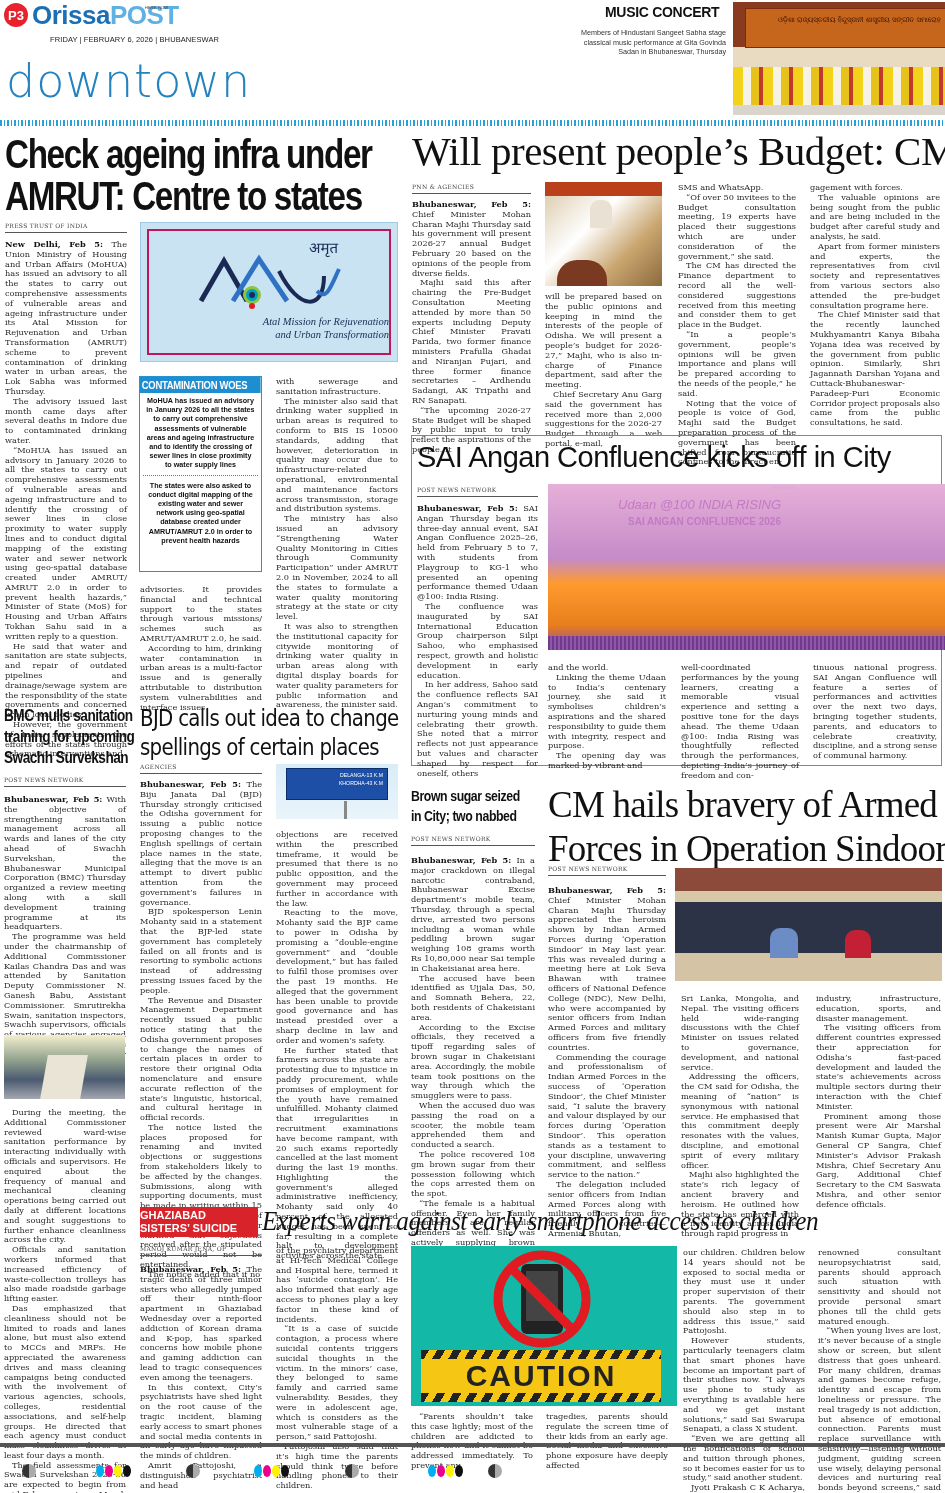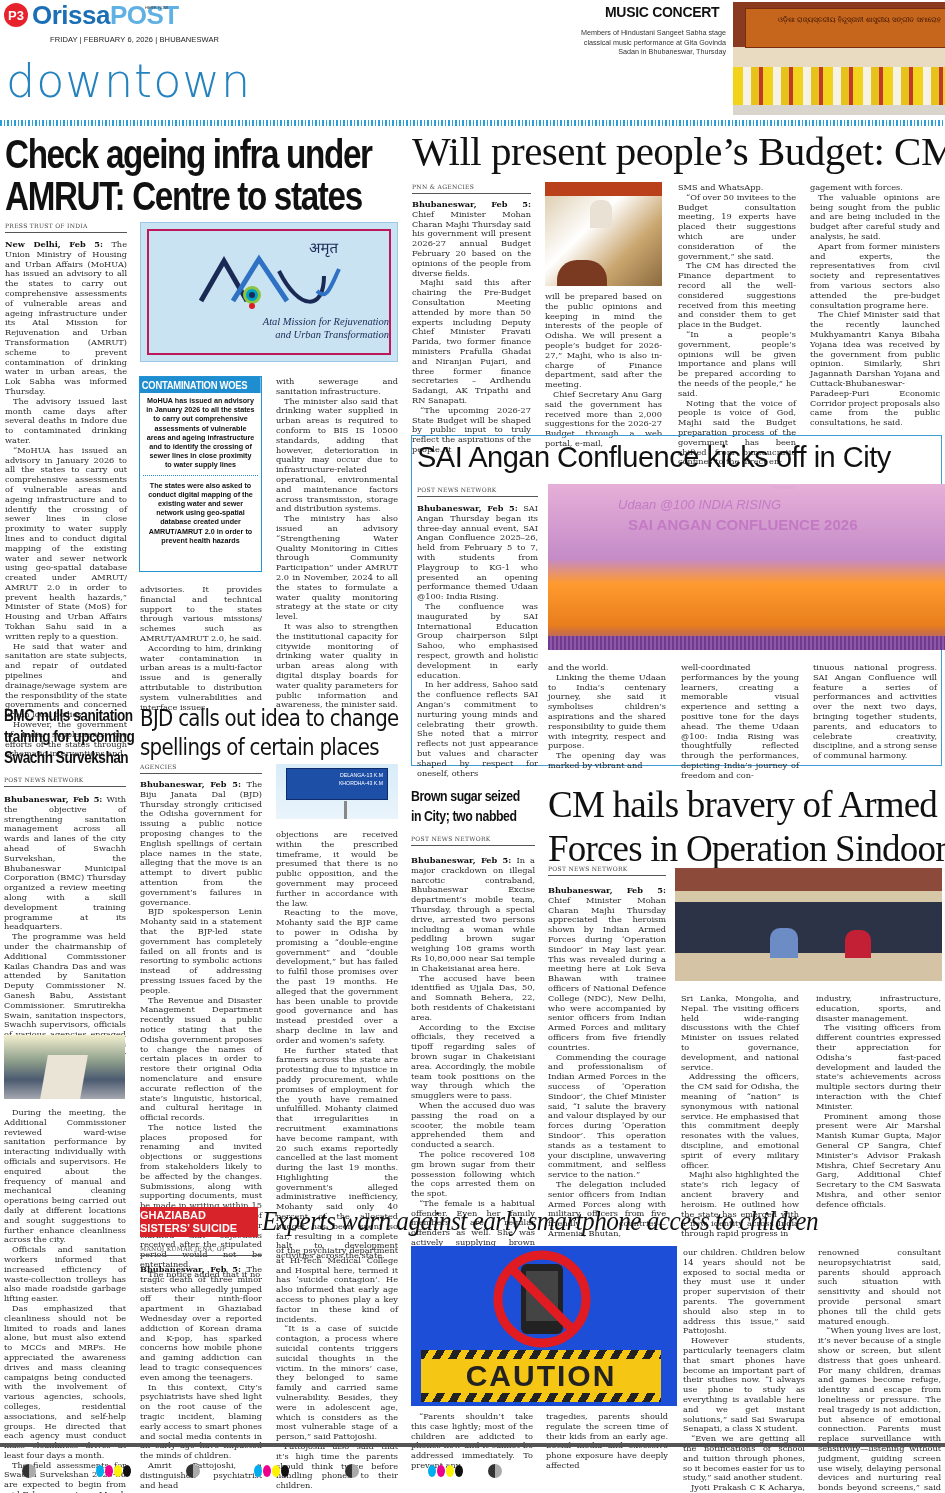--- a/index.html
+++ b/index.html
@@ -44,21 +44,21 @@
 #bjd-photo{left:276px;top:764px;width:122px;height:55px;background:linear-gradient(#d8ecf8,#eaf4fb)}
 #sign{position:absolute;left:10px;top:4px;width:102px;height:32px;background:#1e4fa7;border:1px solid #0d2d6a;color:#fff;font-family:"Liberation Sans",sans-serif;font-size:5.2px;padding:2px 4px;line-height:8px}
 
 #sugar-head{left:411px;top:786px;font-family:"Liberation Sans",sans-serif;font-weight:bold;font-size:15px;line-height:20px;color:#111;letter-spacing:-.5px;transform:scaleX(.82);transform-origin:left top;white-space:nowrap}
 
 #armed-head{left:548px;top:783px;font-family:"Liberation Serif",serif;font-size:37px;line-height:44px;color:#111;letter-spacing:-.8px;white-space:nowrap}
 #armed-photo{left:675px;top:868px;width:267px;height:113px;background:linear-gradient(#8b4a3a 0 20%,#d7c9a8 20% 30%,#2d3346 30% 75%,#d4c3a4 75% 100%)}
 
 #gz-tag{left:140px;top:1207px;width:118px;height:30px;background:#d8232a;color:#fff;font-family:"Liberation Sans",sans-serif;font-weight:bold;font-size:11px;line-height:13px;padding-top:2px}
 #gz-head{left:262px;top:1205px;font-family:"Liberation Serif",serif;font-style:italic;font-size:28px;line-height:32px;color:#111;letter-spacing:-.6px;transform:scaleX(.9);transform-origin:left top;white-space:nowrap}
-#caution-photo{left:411px;top:1246px;width:266px;height:160px;background:#1d4ed8}
+#caution-photo{left:411px;top:1246px;width:266px;height:160px;background:#14b8a6}
 #footer-rule{left:0;top:1443px;width:945px;height:4px;background:#555}
 .reg{position:absolute;top:1464px;width:14px;height:14px;border-radius:50%;background:linear-gradient(90deg,#333 50%,#aaa 50%)}
 .cmyk{position:absolute;top:1465px;display:flex;gap:1px}
 .cmyk span{width:8px;height:12px;border-radius:50%}
 </style>
 </head>
 <body>
 
 <div id="logo-badge" class="abs">P3</div>
 <div id="logo-text" class="abs"><span>Orissa</span><span class="post">POST</span></div>
@@ -159,21 +159,21 @@
 <div id="sai-head" class="abs">SAI Angan Confluence kicks off in City</div>
 <div class="abs byline" style="left:417px;top:486px;width:121px">POST NEWS NETWORK</div>
 <div class="abs body-text" style="left:417px;top:504px;width:121px" id="sai-c1">
     <p class="lead"><b>Bhubaneswar, Feb 5:</b> SAI Angan Thursday began its three-day annual event, SAI Angan Confluence 2025–26, held from February 5 to 7, with students from Playgroup to KG-1 who presented an opening performance themed Udaan @100: India Rising.</p>
     <p>The confluence was inaugurated by SAI International Education Group chairperson Silpi Sahoo, who emphasised respect, growth and holistic development in early education.</p>
     <p>In her address, Sahoo said the confluence reflects SAI Angan’s commitment to nurturing young minds and celebrating their growth. She noted that a mirror reflects not just appearance but values and character shaped by respect for oneself, others</p>
   </div>
 <div id="sai-photo" class="abs photo">
   <div style="position:absolute;left:0;right:0;top:0;text-align:center;font-family:'Liberation Sans',sans-serif;font-size:6px;color:#d9a7d8">presents</div>
   <div style="position:absolute;left:70px;top:13px;font-family:'Liberation Sans',sans-serif;font-size:13px;color:#c47ac4;font-style:italic">Udaan @100 INDIA RISING</div>
-  <div style="position:absolute;left:80px;top:32px;font-family:'Liberation Sans',sans-serif;font-weight:bold;font-size:15px;color:#c479c4">SAI ANGAN CONFLUENCE 2026</div>
+  <div style="position:absolute;left:80px;top:32px;font-family:'Liberation Sans',sans-serif;font-weight:bold;font-size:10px;color:#c479c4">SAI ANGAN CONFLUENCE 2026</div>
   <div style="position:absolute;left:0;right:0;bottom:0;height:14px;background:repeating-linear-gradient(90deg,#6f3a8c 0 2px,#8e57a8 2px 4px)"></div>
 </div>
 <div class="abs body-text" style="left:548px;top:663px;width:118px" id="sai-c2">
     <p class="lead">and the world.</p>
     <p>Linking the theme Udaan to India’s centenary journey, she said it symbolises children’s aspirations and the shared responsibility to guide them with integrity, respect and purpose.</p>
     <p>The opening day was marked by vibrant and</p>
   </div>
 <div class="abs body-text" style="left:681px;top:663px;width:118px" id="sai-c3">
     <p class="lead">well-coordinated performances by the young learners, creating a memorable visual experience and setting a positive tone for the days ahead. The theme Udaan @100: India Rising was thoughtfully reflected through the performances, depicting India’s journey of freedom and con-</p>
   </div>

